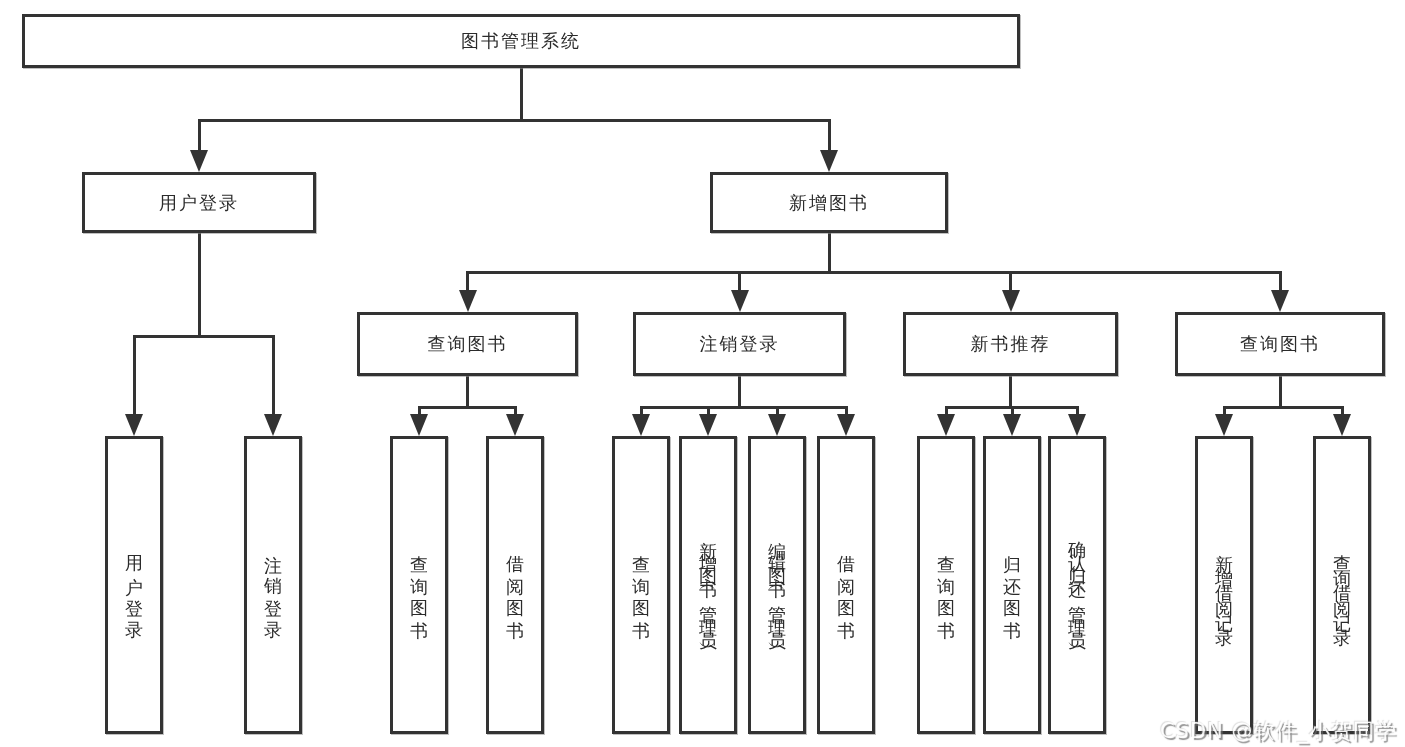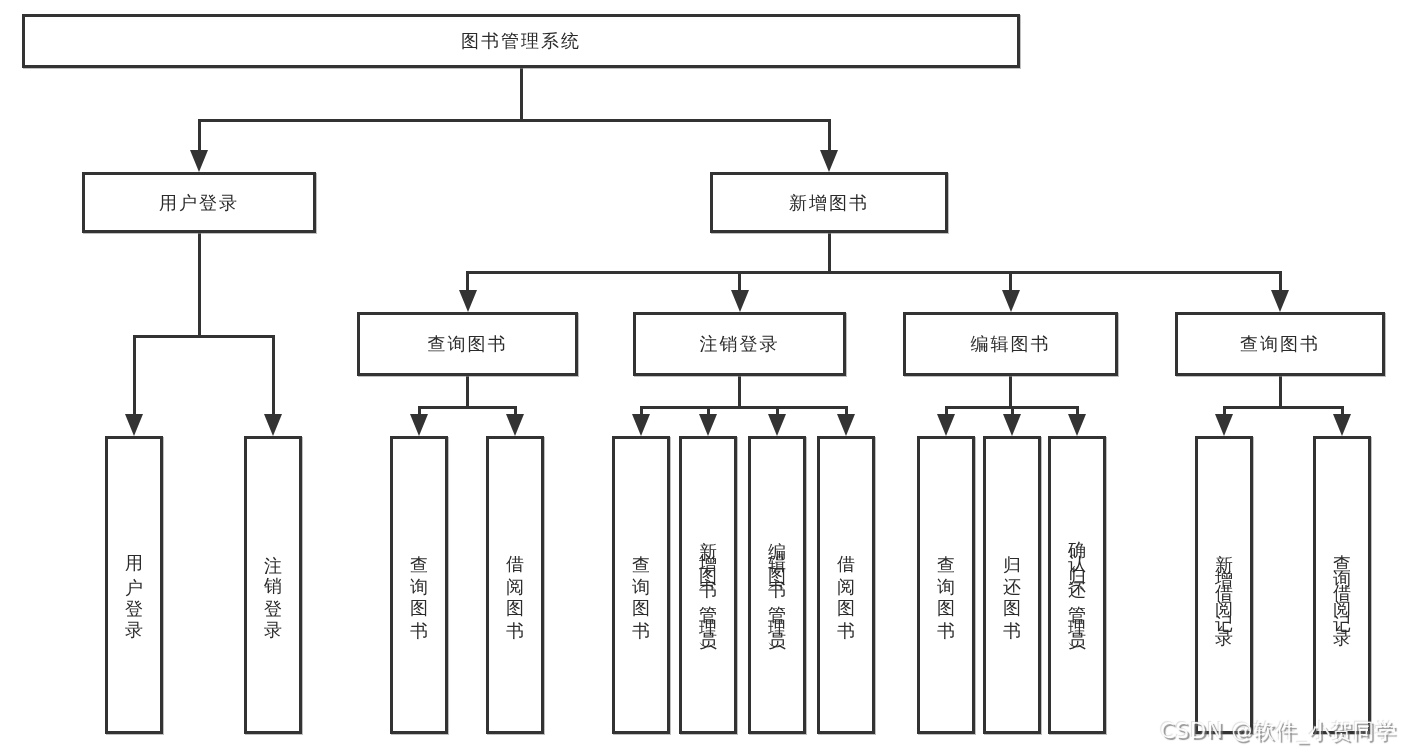--- a/index.html
+++ b/index.html
@@ -155,21 +155,21 @@
       <div class="node vert" style="left: 679px; top: 436px; width: 58px; height: 298px;">
         <span class="label" style="letter-spacing: 13px;">新增图书（管理员）</span>
       </div>
       <div class="node vert" style="left: 748px; top: 436px; width: 58px; height: 298px;">
         <span class="label" style="letter-spacing: 13px;">编辑图书（管理员）</span>
       </div>
       <div class="node vert" style="left: 817px; top: 436px; width: 58px; height: 298px;">
         <span class="label" style="letter-spacing: 22px;">借阅图书</span>
       </div>
       <div class="node" style="left: 903px; top: 312px; width: 215px; height: 64px;">
-        <span class="label">编辑图书</span>
+        <span class="label">新书推荐</span>
       </div>
       <div class="node vert" style="left: 917px; top: 436px; width: 58px; height: 298px;">
         <span class="label" style="letter-spacing: 22px;">查询图书</span>
       </div>
       <div class="node vert" style="left: 983px; top: 436px; width: 58px; height: 298px;">
         <span class="label" style="letter-spacing: 22px;">归还图书</span>
       </div>
       <div class="node vert" style="left: 1048px; top: 436px; width: 58px; height: 298px;">
         <span class="label" style="letter-spacing: 13px;">确认归还（管理员）</span>
       </div>

